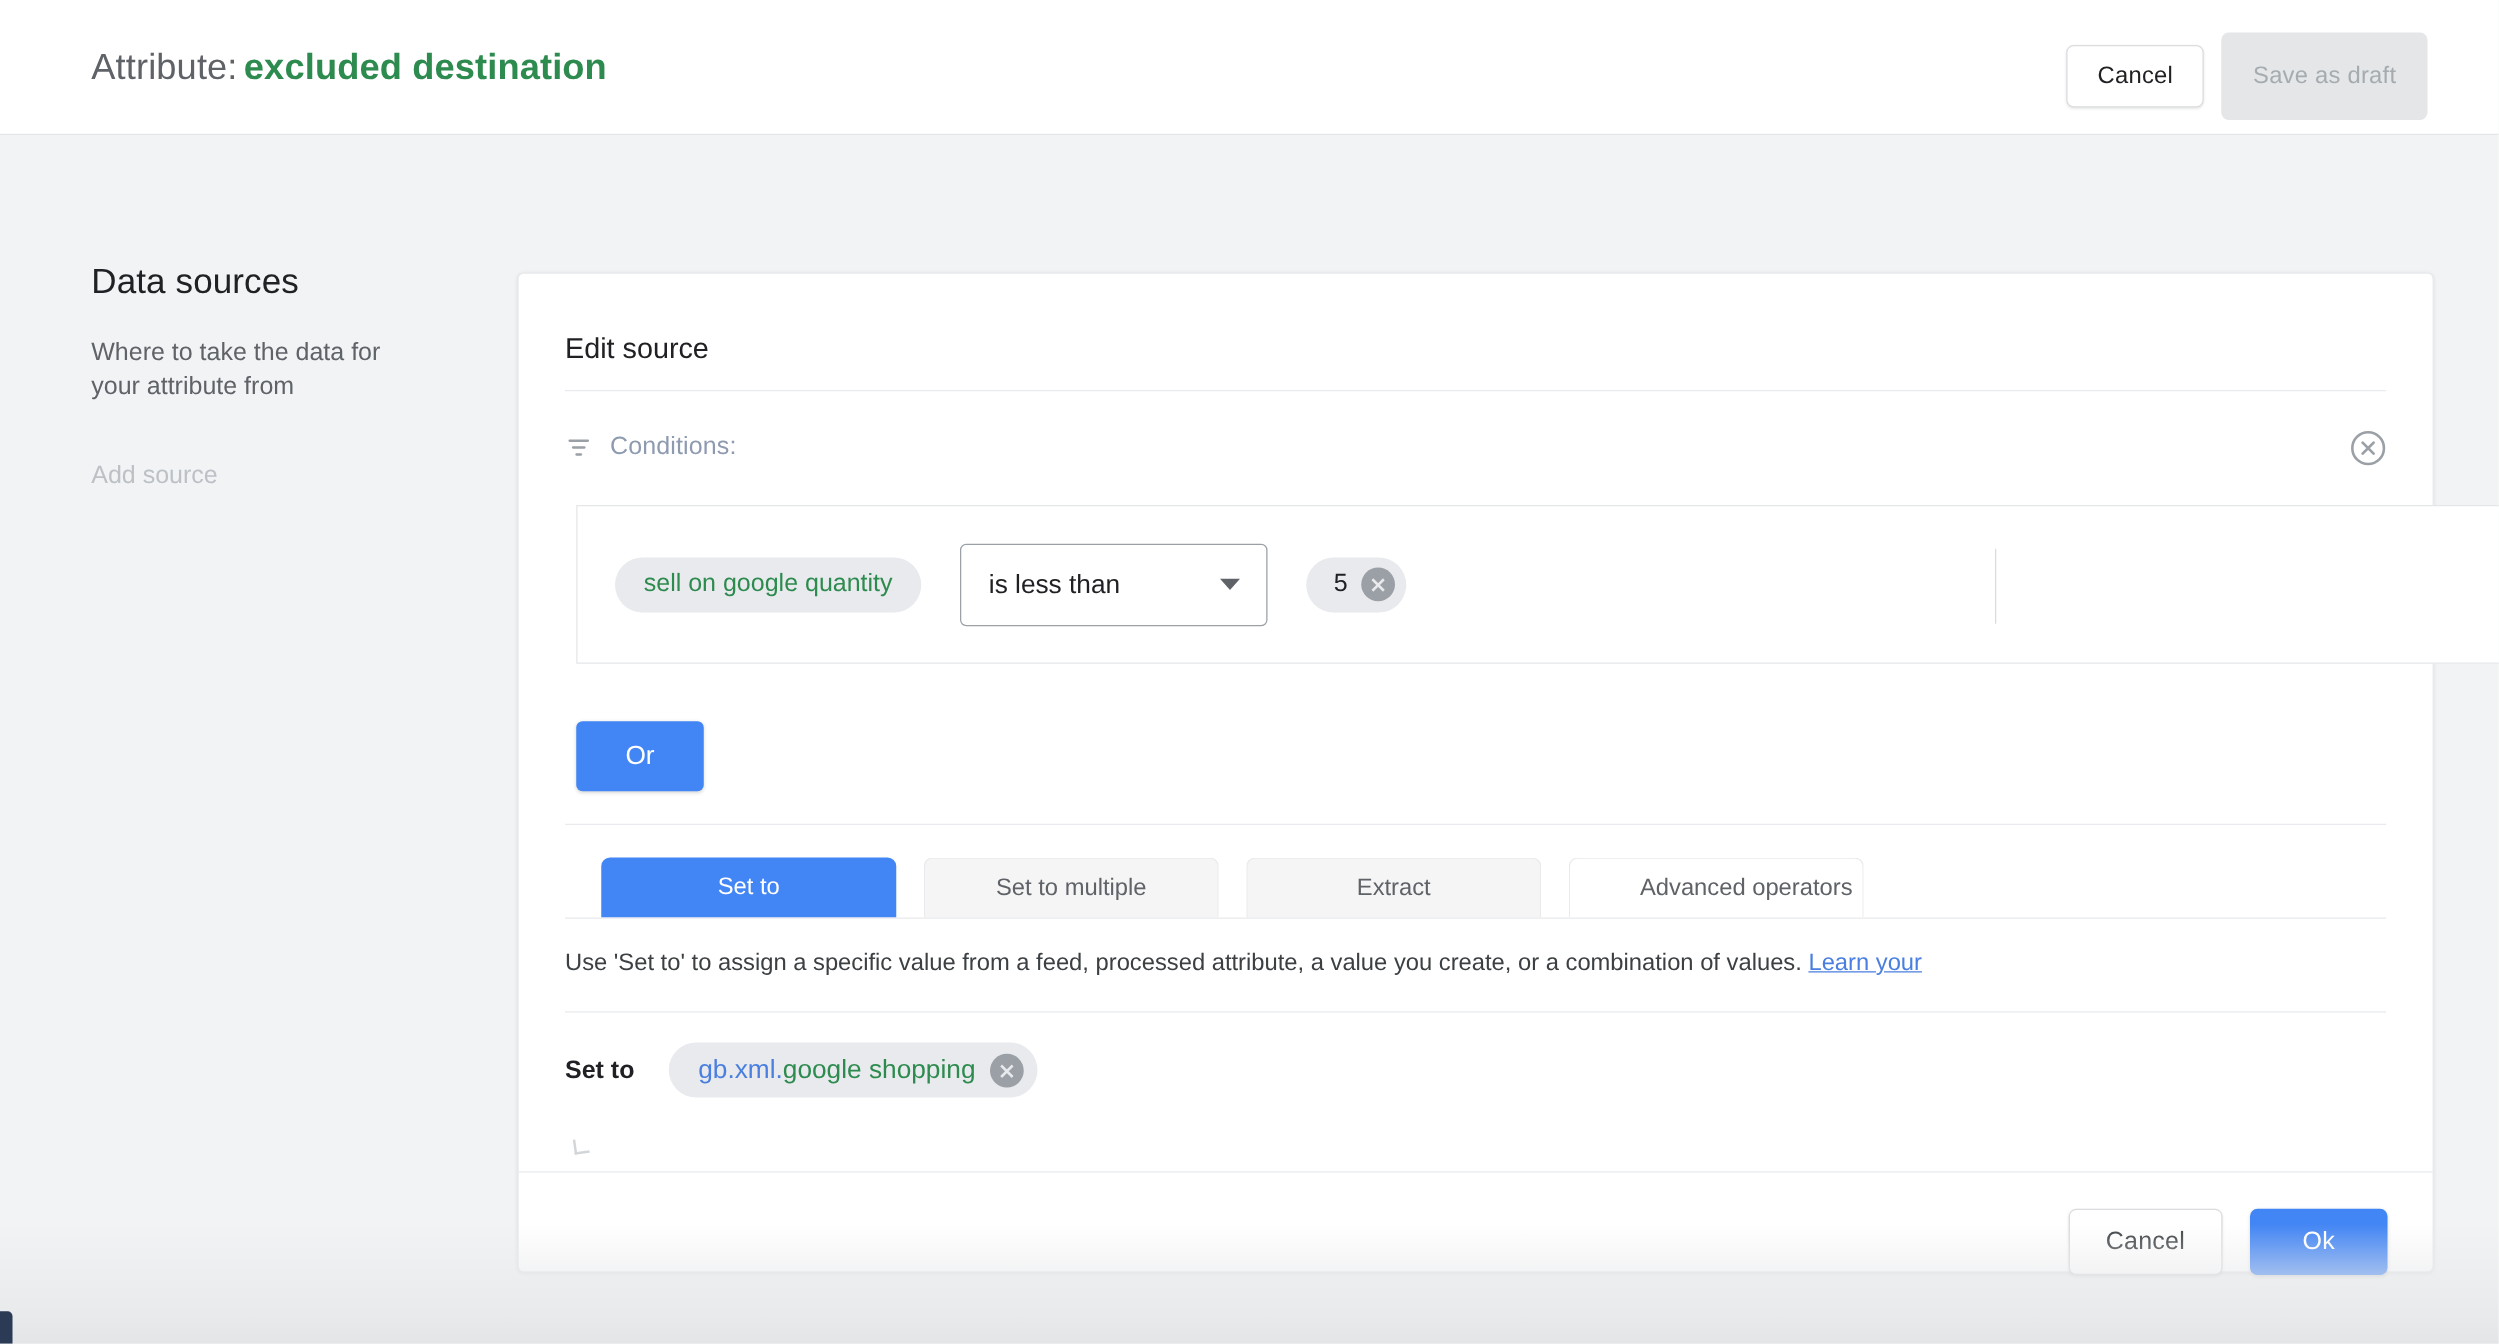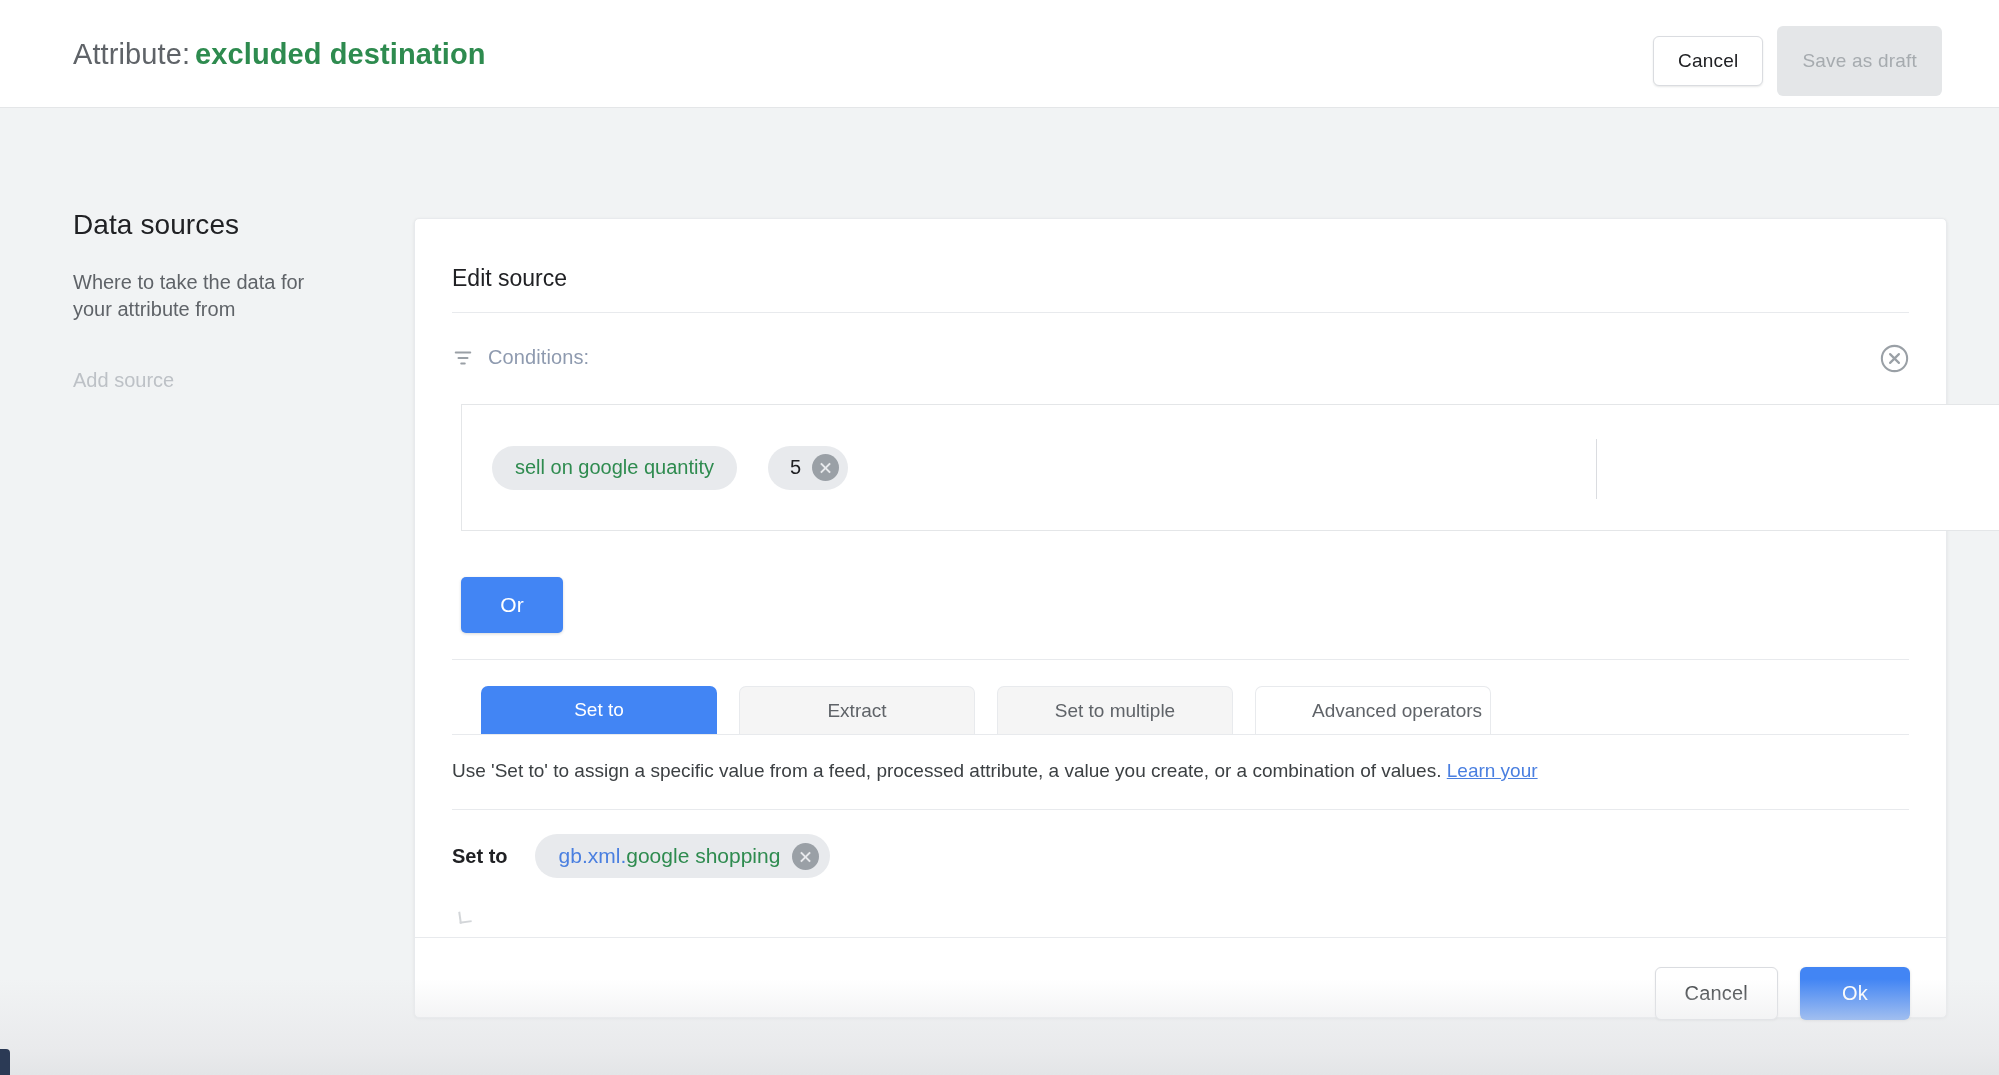--- a/index.html
+++ b/index.html
@@ -479,37 +479,41 @@
   <span class="cond-close">
     <svg viewBox="0 0 24 24" width="33" height="33" aria-hidden="true">
       <circle cx="12" cy="12" r="9.2" fill="none" stroke="#9aa0a6" stroke-width="1.5"></circle>
       <path d="M8.8 8.8 L15.2 15.2 M15.2 8.8 L8.8 15.2" stroke="#9aa0a6" stroke-width="1.6" stroke-linecap="round"></path>
     </svg>
   </span>
 
   <div class="cond-box">
     <div class="cond-inner">
       <span class="chip chip-green">sell on google quantity</span>
+      <div class="select-box">
+        <span>is less than</span>
+        <span class="caret"></span>
+      </div>
       <span class="chip-value">
         <span>5</span>
         <span class="chip-x"></span>
       </span>
     </div>
     <div class="cond-vdivider"></div>
     <span class="and-link">And</span>
   </div>
 
   <button class="or-btn">Or</button>
 
   <div class="mid-divider"></div>
 
   <div class="tabs">
     <div class="tab tab-active">Set to</div>
+    <div class="tab tab-idle">Set to multiple</div>
     <div class="tab tab-idle">Extract</div>
-    <div class="tab tab-idle">Set to multiple</div>
     <div class="tab tab-plain">Advanced operators</div>
   </div>
   <div class="tabs-underline"></div>
 
   <div class="help-text">
     <span>Use 'Set to' to assign a specific value from a feed, processed attribute, a value you create, or a combination of values.</span>
     <span class="link">Learn your</span>
   </div>
   <div class="help-divider"></div>
 

